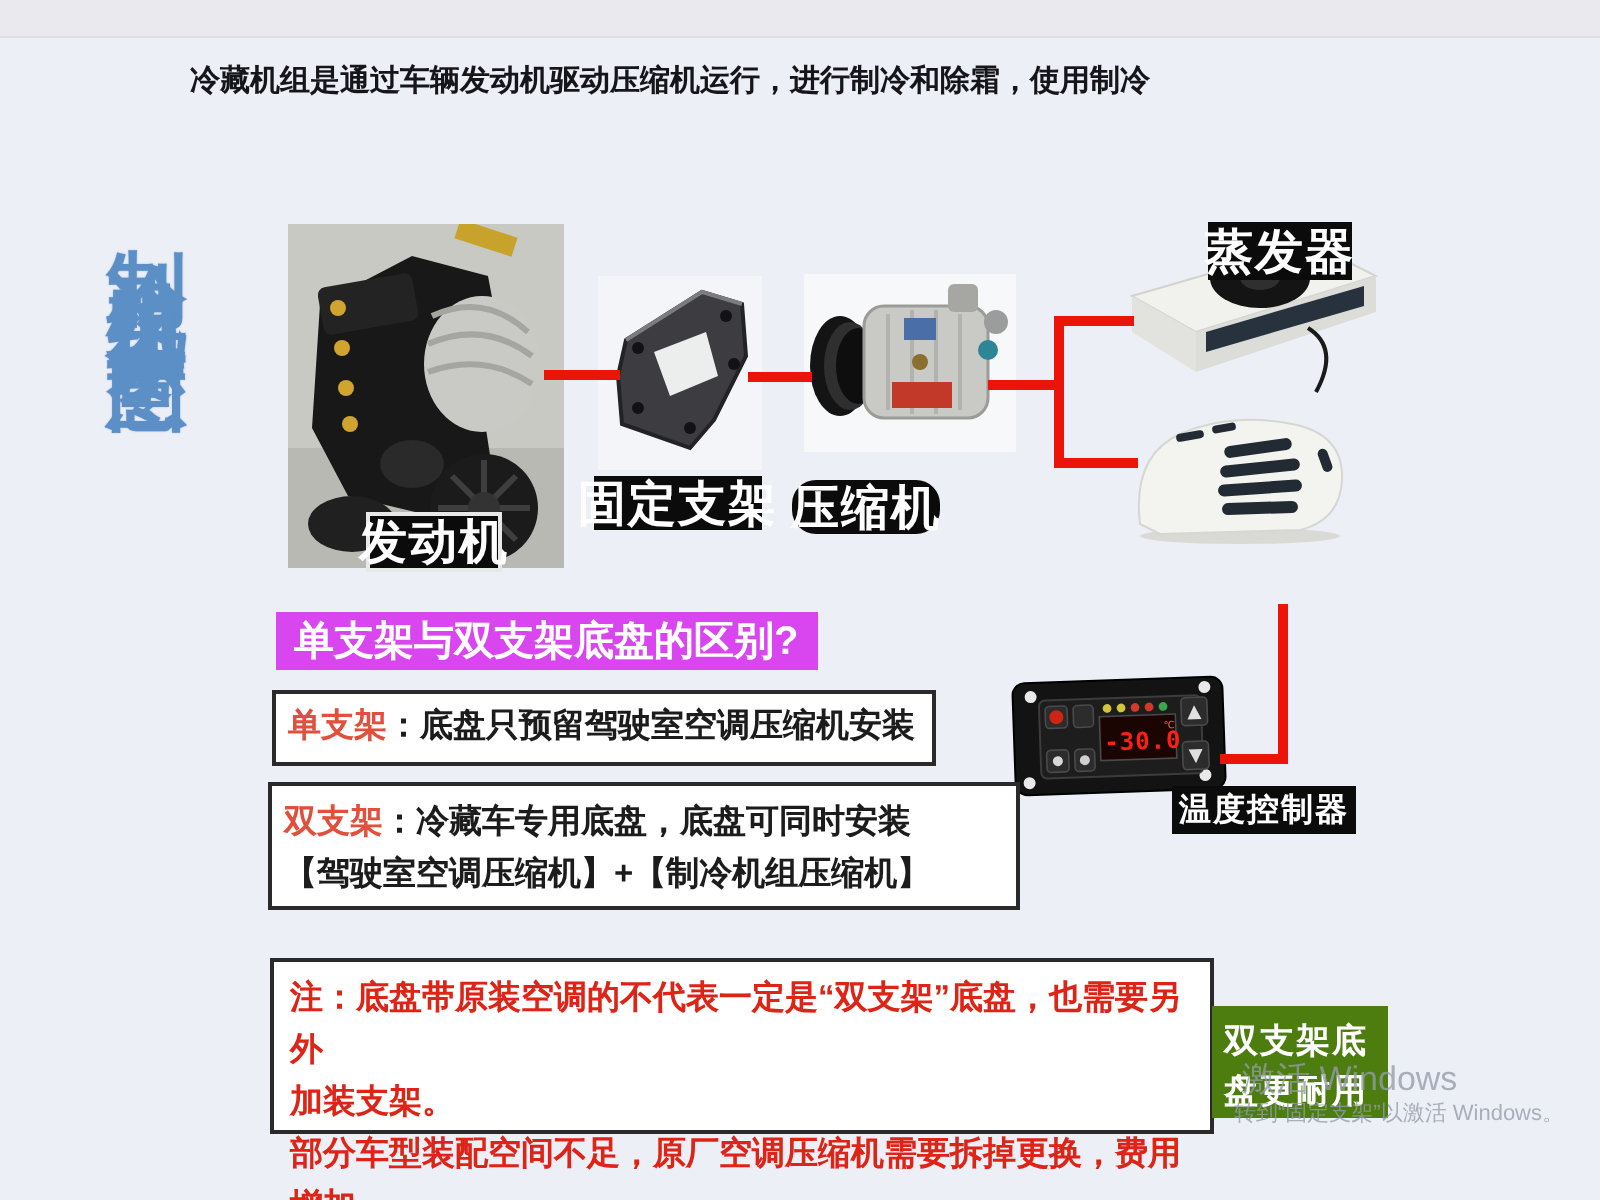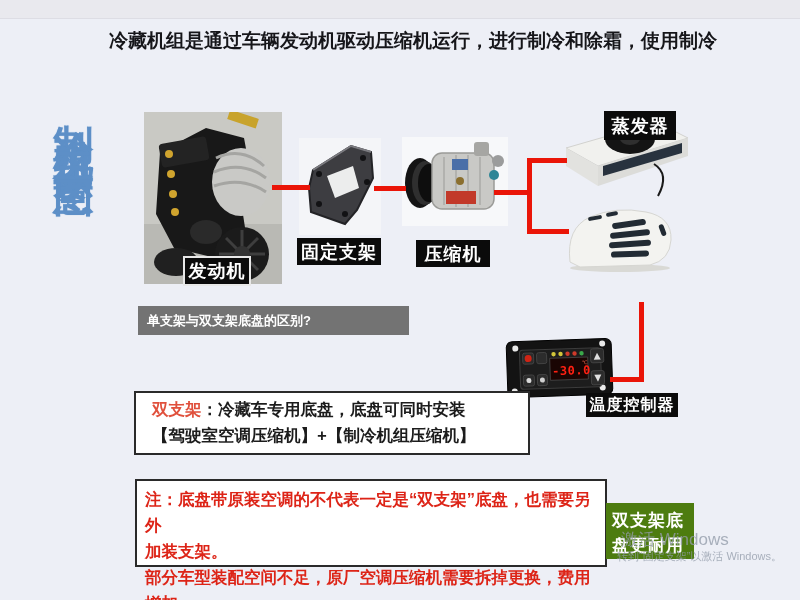--- a/index.html
+++ b/index.html
@@ -6,54 +6,54 @@
   #stage{
     position:relative;width:800px;height:600px;overflow:hidden;
     background:#edeff6;
     font-family:"Liberation Sans",sans-serif;
   }
   #top-strip{position:absolute;left:0;top:0;width:800px;height:18px;background:#e9e9ee;border-bottom:1px solid #dddde4;}
   
   .intro{
     position:absolute;left:95px;top:28px;width:622px;
     font-family:"Liberation Serif",serif;font-weight:600;color:#16161a;
-    font-size:19px;line-height:26px;text-align:right;
+    font-size:15px;line-height:26px;text-align:left;
   }
   
   .vtitle{
     position:absolute;left:46px;top:92px;height:400px;
     writing-mode:vertical-rl;text-orientation:upright;
     font-family:"Liberation Serif",serif;font-weight:bold;
     font-size:40px;letter-spacing:7px;color:#5d8fc7;
     text-shadow:0 0 1px #9cbce0;
   }
   
   .photo{position:absolute;z-index:2;}
   .photo svg{display:block;width:100%;height:100%;}
   
   .part-label{
     position:absolute;z-index:6;background:#0b0b0b;color:#ffffff;
     font-weight:bold;display:flex;align-items:center;justify-content:center;
-    font-size:18px;letter-spacing:1px;white-space:nowrap;
+    font-size:24px;letter-spacing:1px;white-space:nowrap;
   }
   .part-label.bordered{border:2px solid #e8e8e8;}
   
   .red-line{position:absolute;background:#ea1508;z-index:4;}
   
   .black-header{
     position:absolute;left:138px;top:306px;width:262px;height:29px;z-index:6;
-    background:#737373;color:#fff;font-weight:bold;font-size:13px;
+    background:#d946ef;color:#fff;font-weight:bold;font-size:20px;
     display:flex;align-items:center;padding-left:9px;box-sizing:content-box;
   }
   .white-box{
     position:absolute;background:#ffffff;border:2px solid #2a2a2a;z-index:6;
     font-size:16.5px;color:#1c1c1c;font-weight:600;
   }
   #single-box{left:136px;top:345px;width:316px;height:24px;padding:5px 6px;}
-  #double-box{left:134px;top:391px;width:360px;height:50px;padding:5px 16px;line-height:26px;font-family:Liberation Mono, monospace;}
+  #double-box{left:134px;top:391px;width:360px;height:50px;padding:5px 6px;line-height:26px;}
   .term-red{color:#e0503c;font-weight:bold;}
   #note-box{
     left:135px;top:479px;width:452px;height:74px;padding:5px 8px;
     color:#dd2417;font-weight:bold;font-size:16.5px;line-height:26px;
   }
   
   #durability-badge{
     position:absolute;left:606px;top:503px;width:76px;height:46px;z-index:7;
     background:#4d7c0f;color:#fff;font-weight:bold;font-size:17px;line-height:25px;
     padding:5px 6px;letter-spacing:1px;
@@ -133,21 +133,21 @@
           <line x1="78" y1="20" x2="78" y2="68"></line>
       </g>
       <rect x="72" y="5" width="15" height="14" rx="3" fill="#a6a6a3"></rect>
       <circle cx="96" cy="24" r="6" fill="#9b9c9c"></circle>
       <circle cx="92" cy="38" r="5" fill="#2e8596"></circle>
       <rect x="50" y="22" width="16" height="11" fill="#4a6fa8"></rect>
       <rect x="44" y="54" width="30" height="13" fill="#c2392a"></rect>
       <circle cx="58" cy="44" r="4" fill="#8b6f2f"></circle>
     </svg>
   </div>
-  <div class="part-label" style="left:416px;top:240px;width:74px;height:27px;">压缩机</div>
+  <div class="part-label" style="left:396px;top:240px;width:74px;height:27px;border-radius:12px;">压缩机</div>
 
   <div class="photo" style="left:562px;top:112px;width:128px;height:90px;">
     <svg viewBox="0 0 128 90">
       <polygon points="4,36 94,10 126,26 36,54" fill="#f1f1ee" stroke="#d2d2cf"></polygon>
       <polygon points="4,36 36,54 36,74 4,54" fill="#e2e2df"></polygon>
       <polygon points="36,54 126,26 126,44 36,74" fill="#dcdcd9"></polygon>
       <polygon points="41,54 120,31 120,41 41,64" fill="#28323e"></polygon>
       <ellipse cx="68" cy="27" rx="25" ry="15" fill="#141414"></ellipse>
       <ellipse cx="68" cy="27" rx="10" ry="6" fill="#2f2f2f"></ellipse>
       <path d="M92 52 q16 10 4 32" stroke="#1a1a1a" stroke-width="2" fill="none"></path>
@@ -206,20 +206,23 @@
   <div class="red-line" style="left:374px;top:186px;width:32px;height:5px;"></div>
   <div class="red-line" style="left:494px;top:190px;width:38px;height:5px;"></div>
   <div class="red-line" style="left:527px;top:158px;width:5px;height:76px;"></div>
   <div class="red-line" style="left:527px;top:158px;width:40px;height:5px;"></div>
   <div class="red-line" style="left:527px;top:229px;width:42px;height:5px;"></div>
   <div class="red-line" style="left:639px;top:302px;width:5px;height:80px;"></div>
   <div class="red-line" style="left:610px;top:377px;width:34px;height:5px;"></div>
 
   <div class="black-header">单支架与双支架底盘的区别?</div>
 
+  <div class="white-box" id="single-box">
+    <span class="term-red">单支架</span><span>：底盘只预留驾驶室空调压缩机安装</span>
+  </div>
 
   <div class="white-box" id="double-box">
     <div><span class="term-red">双支架</span><span>：冷藏车专用底盘，底盘可同时安装</span></div>
     <div>【驾驶室空调压缩机】+【制冷机组压缩机】</div>
   </div>
 
   <div class="white-box" id="note-box">
     <div>注：底盘带原装空调的不代表一定是“双支架”底盘，也需要另外</div>
     <div>加装支架。</div>
     <div>部分车型装配空间不足，原厂空调压缩机需要拆掉更换，费用增加</div>

